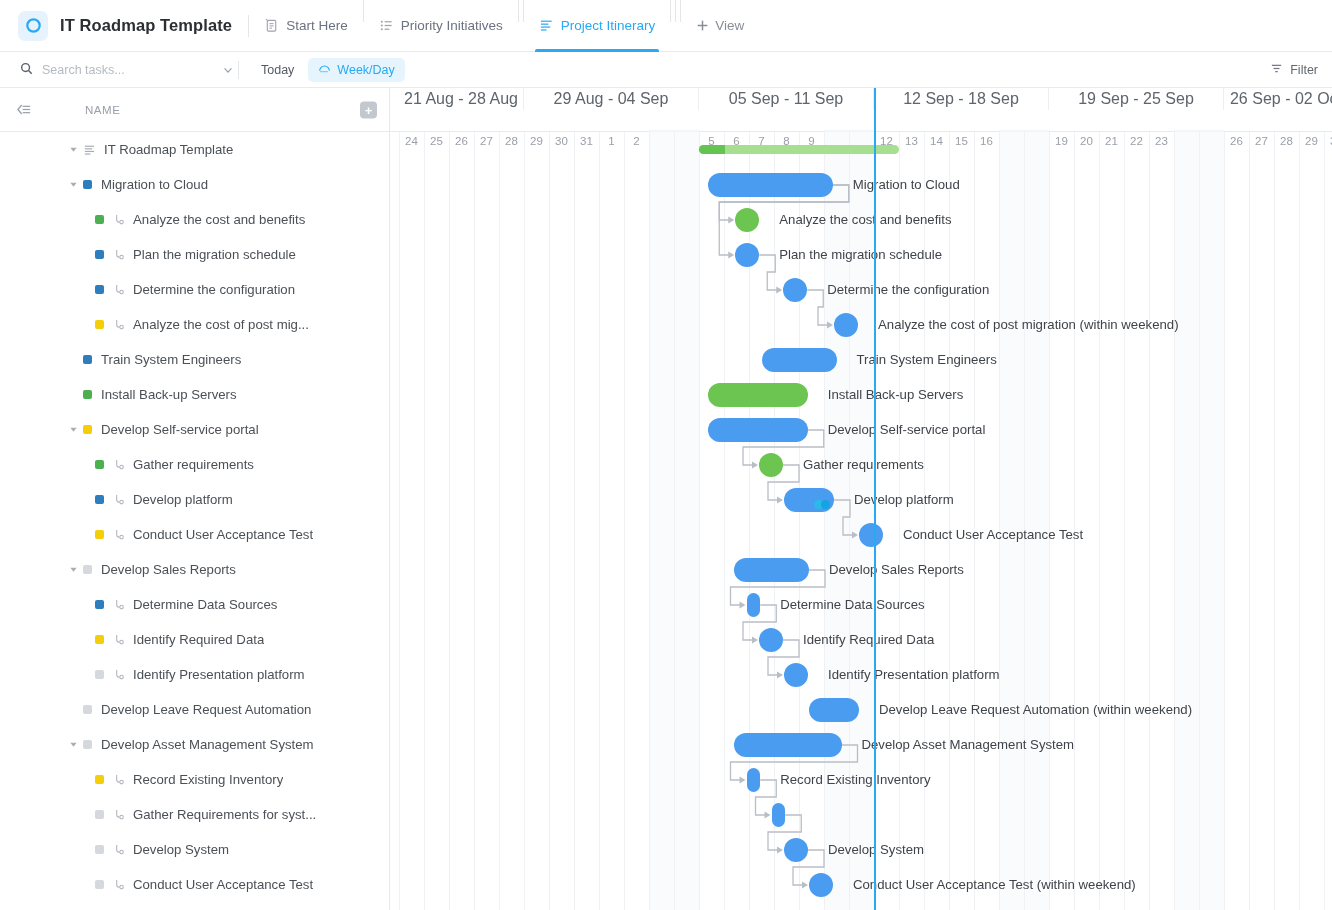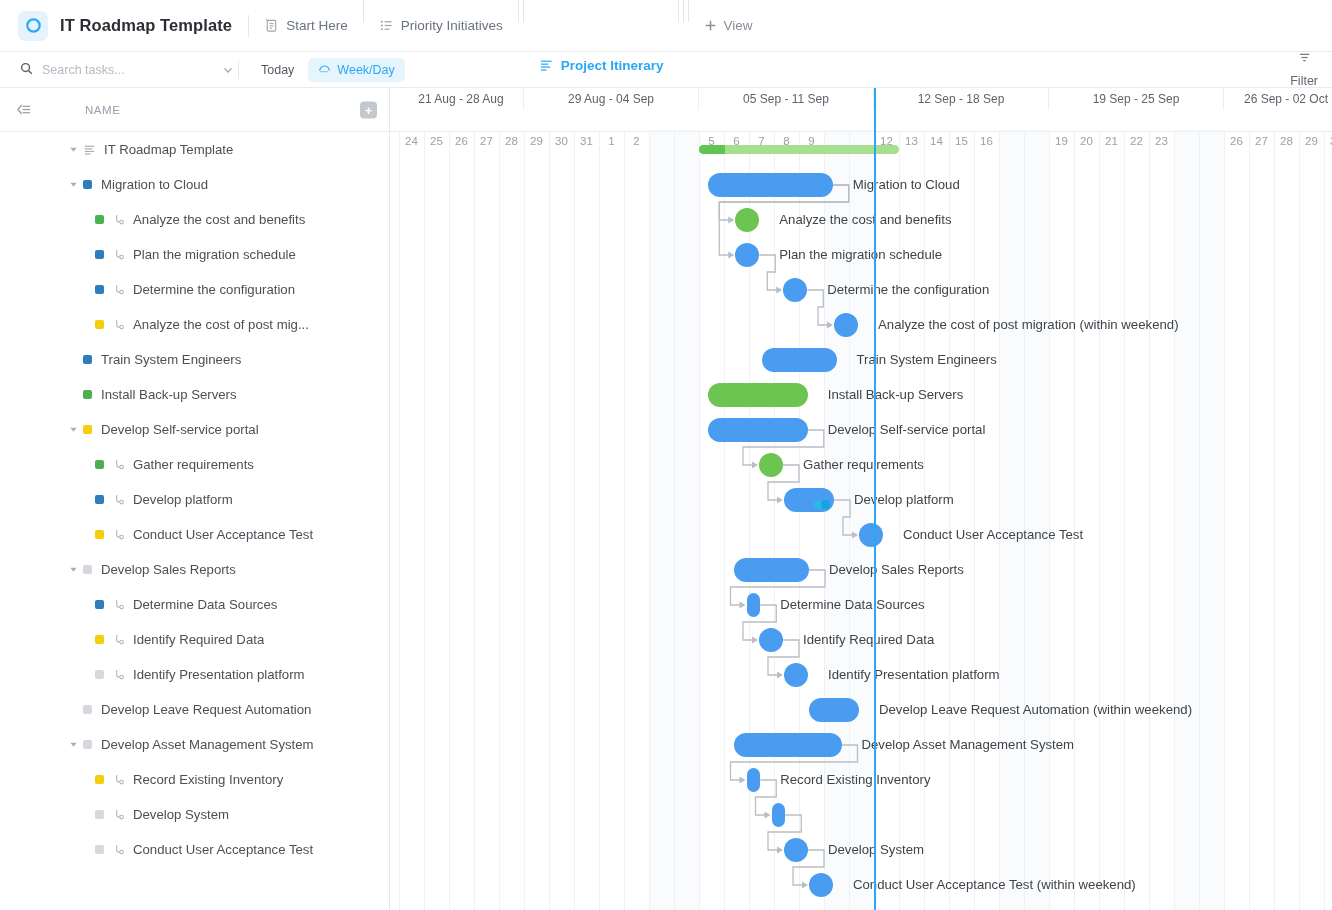--- a/index.html
+++ b/index.html
@@ -43,21 +43,21 @@
   }
   .tabs { display: flex; align-items: stretch; height: 52px; }
   .tab {
     display: flex; align-items: center; gap: 7px;
     padding: 0 13px; height: 52px;
     font-size: 13.5px; color: #6b7280;
     white-space: nowrap; cursor: pointer;
     position: relative;
   }
   .tab .ico { display:flex; align-items:center; opacity:.82; }
-  .tab.active { color: #29a9f3; font-weight: 700; margin-top: 40px; }
+  .tab.active { color: #29a9f3; font-weight: 400; }
   .tab.active::after {
     content:""; position:absolute; left: 9px; right: 9px; bottom: 0;
     height: 3px; background: #29a9f3; border-radius: 2px 2px 0 0;
   }
   .tab.addview { color: #878d97; gap: 6px; }
 
   
   .toolbar {
     height: 36px;
     display: flex; align-items: center;
@@ -84,21 +84,21 @@
   }
   .tb-weekday {
     display: flex; align-items: center; gap: 6px;
     font-size: 12.5px; color: #29a9f3; font-weight: 500;
     background: #e6f5fd; border-radius: 5px;
     padding: 4px 10px; margin-left: 6px; cursor: pointer;
   }
   .tb-filter {
     margin-left: auto;
     display: flex; align-items: center; gap: 7px;
-    font-size: 12.5px; color: #62686f; cursor: pointer; flex-direction: column;
+    font-size: 12.5px; color: #62686f; cursor: pointer;
   }
 
   
   .main { display: flex; height: 822px; position: relative; }
 
   
   .left {
     width: 390px; flex: none;
     border-right: 1px solid #e6e8ec;
     display: flex; flex-direction: column;
@@ -149,21 +149,21 @@
   .d0 { padding-left: 66px; }
   .d1 { padding-left: 78px; }
 
   
   .right { flex: 1; position: relative; overflow: hidden; background:#fff; }
   .gh { height: 44px; position: relative; border-bottom: 1px solid #e9eaee; }
   .gh-weeks { height: 22px; position: relative; }
   .gh-week {
     position: absolute; top: 0; height: 22px;
     border-right: 1px solid #eceef1;
-    font-size: 12px; color: #5e646c;
+    font-size: 16px; color: #5e646c;
     display: flex; align-items: center; justify-content: center;
     white-space: nowrap;
   }
   .gh-days { height: 22px; position: relative; }
   .gh-day {
     position: absolute; top: 0; height: 22px; width: 25px;
     font-size: 11.5px; color: #9aa0a9;
     display: flex; align-items: center; justify-content: center; margin-top: 20px;
   }
   .gh-day.we { background: #f4f5f7; }
@@ -583,20 +583,35 @@
             </svg>
           </span>
           <span class="dot" style="background: rgb(245, 206, 10);"></span>
           <span class="subicon">
             <svg width="13" height="13" viewBox="0 0 14 14">
               <path d="M4 2.2 V7.6 A2.2 2.2 0 0 0 6.2 9.8 H7" fill="none" stroke="#b0b5bd" stroke-width="1.15"></path>
               <circle cx="9.2" cy="9.8" r="1.9" fill="none" stroke="#b0b5bd" stroke-width="1.15"></circle>
             </svg>
           </span>
           <span class="tlabel">Record Existing Inventory</span>
+        </div>
+        <div class="trow d1">
+          <span class="caret empty">
+            <svg width="9" height="9" viewBox="0 0 10 10">
+              <polygon points="1.5,3 8.5,3 5,7.5" fill="#a9aeb6"></polygon>
+            </svg>
+          </span>
+          <span class="dot" style="background: rgb(213, 216, 220);"></span>
+          <span class="subicon">
+            <svg width="13" height="13" viewBox="0 0 14 14">
+              <path d="M4 2.2 V7.6 A2.2 2.2 0 0 0 6.2 9.8 H7" fill="none" stroke="#b0b5bd" stroke-width="1.15"></path>
+              <circle cx="9.2" cy="9.8" r="1.9" fill="none" stroke="#b0b5bd" stroke-width="1.15"></circle>
+            </svg>
+          </span>
+          <span class="tlabel">Gather Requirements for syst...</span>
         </div>
         <div class="trow d1">
           <span class="caret empty">
             <svg width="9" height="9" viewBox="0 0 10 10">
               <polygon points="1.5,3 8.5,3 5,7.5" fill="#a9aeb6"></polygon>
             </svg>
           </span>
           <span class="dot" style="background: rgb(213, 216, 220);"></span>
           <span class="subicon">
             <svg width="13" height="13" viewBox="0 0 14 14">

